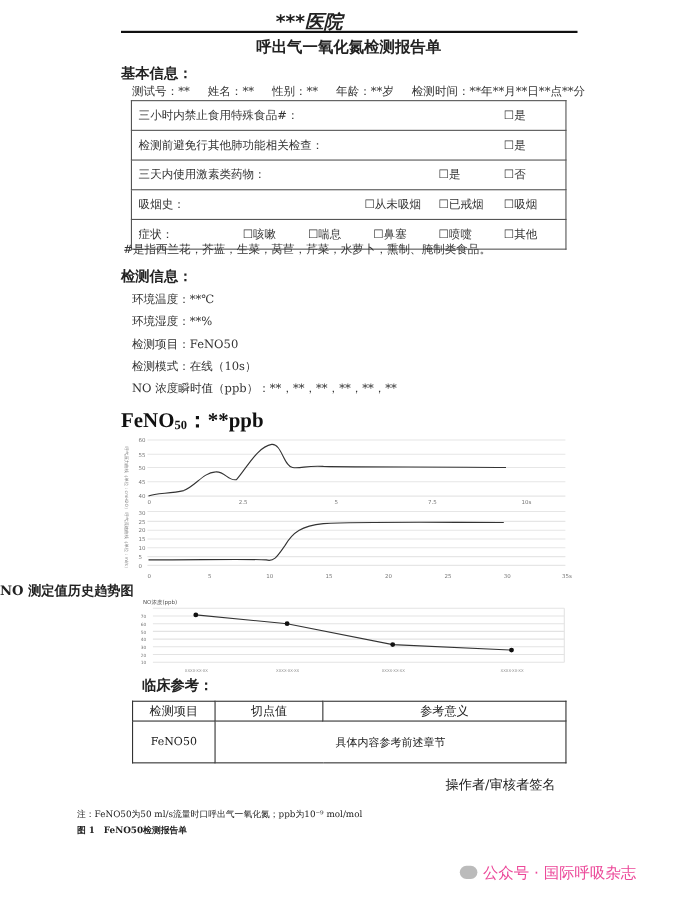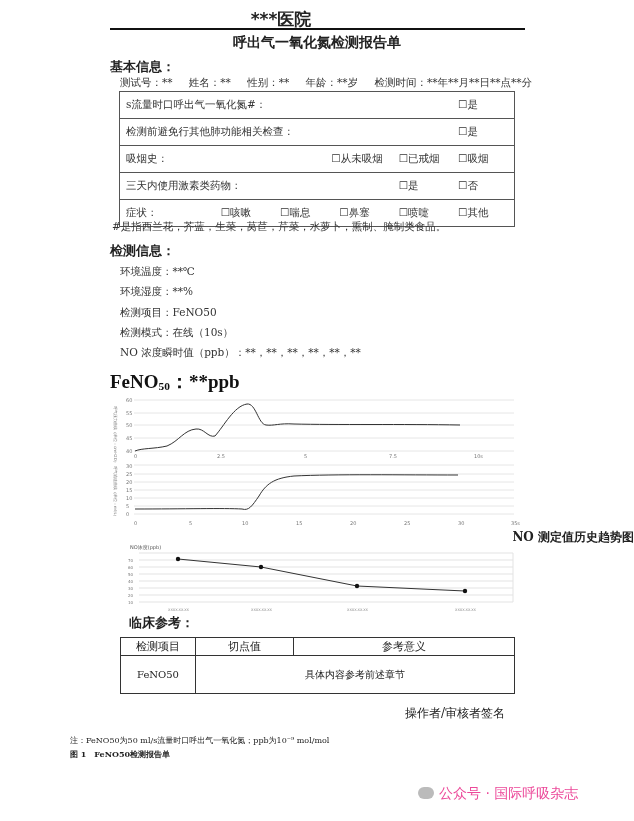--- a/index.html
+++ b/index.html
@@ -1,19 +1,19 @@
 <!DOCTYPE html>
 <html><head>
 <meta charset="utf-8">
 <style>
   html, body { margin:0; padding:0; background:#fff; }
   body { width:634px; height:821px; position:relative; overflow:hidden;
          font-family:"DejaVu Serif","Liberation Serif",serif; color:#222; }
   .abs { position:absolute; }
-  .hosp { left:0; width:562px; top:8px; text-align:center; font-size:17px; font-weight:bold; font-family:"DejaVu Sans","Liberation Sans",sans-serif; }
+  .hosp { left:0; width:562px; top:8px; text-align:center; font-size:17px; font-weight:bold; font-family:"DejaVu Sans","Liberation Sans",sans-serif;font-style:italic; }
   .rule { left:110px; width:415px; top:28px; height:2px; background:#111; }
   .title { left:0; width:634px; top:34px; text-align:center; font-size:14px; font-weight:bold; }
   .sec { font-size:13px; font-weight:bold; font-family:"DejaVu Sans","Liberation Sans",sans-serif; }
   .small { font-size:10.5px; color:#333; }
   .info-row span { margin-right:13px;margin-top:32px; }
   table.chk { border-collapse:collapse; position:absolute; left:119px; top:91px; width:396px; font-size:10.5px; color:#333; }
   table.chk td { border:1px solid #555; height:26px; padding:0 6px; }
   .opts { float:right; }
   .opts span { display:inline-block; margin-left:0; }
   .line { font-size:10.5px; color:#333; }
@@ -38,46 +38,46 @@
   <span><b style="font-weight:normal">姓名：</b><b style="font-weight:normal">**</b></span>
   <span><b style="font-weight:normal">性别：</b><b style="font-weight:normal">**</b></span>
   <span><b style="font-weight:normal">年龄：</b><b style="font-weight:normal">**岁</b></span>
   <span><b style="font-weight:normal">检测时间：</b><b style="font-weight:normal">**年**月**日**点**分</b></span>
 </div>
 
 <table class="chk">
   <tbody>
       <tr>
         <td>
-    <span>s流量时口呼出气一氧化氮#：</span>
+    <span>三小时内禁止食用特殊食品#：</span>
     <span class="opts" style="width:50px"><span>☐是</span></span>
   </td>
       </tr>
   <tr>
         <td>
     <span>检测前避免行其他肺功能相关检查：</span>
     <span class="opts" style="width:50px"><span>☐是</span></span>
+  </td>
+      </tr>
+  <tr>
+        <td>
+    <span>三天内使用激素类药物：</span>
+    <span class="opts">
+      <span style="width:56px">☐是</span>
+      <span style="width:50px">☐否</span>
+    </span>
   </td>
       </tr>
   <tr>
         <td>
     <span>吸烟史：</span>
     <span class="opts">
       <span style="width:64px">☐从未吸烟</span>
       <span style="width:56px">☐已戒烟</span>
       <span style="width:50px">☐吸烟</span>
-    </span>
-  </td>
-      </tr>
-  <tr>
-        <td>
-    <span>三天内使用激素类药物：</span>
-    <span class="opts">
-      <span style="width:56px">☐是</span>
-      <span style="width:50px">☐否</span>
     </span>
   </td>
       </tr>
   <tr>
         <td>
     <span>症状：</span>
     <span class="opts">
       <span style="width:56px">☐咳嗽</span>
       <span style="width:56px">☐喘息</span>
       <span style="width:56px">☐鼻塞</span>
@@ -140,21 +140,21 @@
       <text x="300" y="129">25</text>
       <text x="354" y="129">30</text>
       <text x="407" y="129">35s</text>
     <text x="10" y="10" transform="rotate(90 10 10)" font-size="4">呼气压力曲线（单位：cmH2O）</text>
     <text x="10" y="70" transform="rotate(90 10 70)" font-size="4">呼气流速曲线（单位：ml/s）</text>
   </g>
   <path d="M31,55 C38,52 50,53 63,50 C75,45 80,34 92,33 C100,32 104,42 111,40 C120,30 130,10 143,8 C152,7 154,28 162,29 C170,30 175,27 190,28 C230,29 300,28 356,29" fill="none" stroke="#333" stroke-width="1"></path>
   <path d="M31,113 C80,113 120,112 138,113 C145,115 148,110 155,100 C162,88 170,82 190,80 C230,78 300,79 354,79" fill="none" stroke="#333" stroke-width="1"></path>
 </svg>
 
-<div class="abs" style="left:0;width:634px;top:529px;text-align:right;font-size:12px;font-weight:bold;">NO 测定值历史趋势图</div>
+<div class="abs" style="left:0;width:634px;top:529px;text-align:left;font-size:12px;font-weight:bold;">NO 测定值历史趋势图</div>
 
 <svg class="abs" style="left:125px;top:543px" width="390" height="70">
   <text x="5" y="6" font-size="5" fill="#555">NO浓度(ppb)</text>
   <g stroke="#e3e3e3" stroke-width="1">
     <line x1="14" y1="10" x2="388" y2="10"></line>
       <line x1="14" y1="17" x2="388" y2="17"></line>
       <line x1="14" y1="24" x2="388" y2="24"></line>
     <line x1="14" y1="31" x2="388" y2="31"></line>
       <line x1="14" y1="38" x2="388" y2="38"></line>
       <line x1="14" y1="45" x2="388" y2="45"></line>

